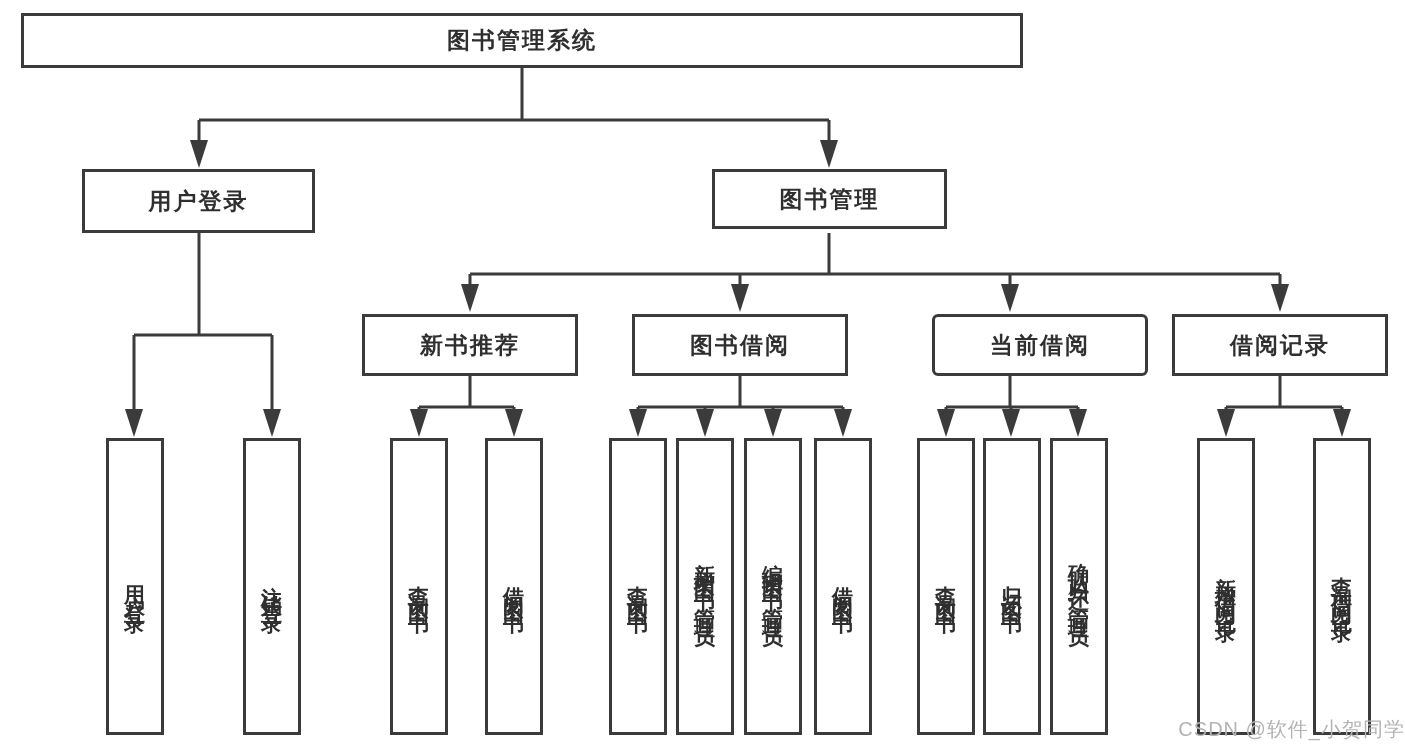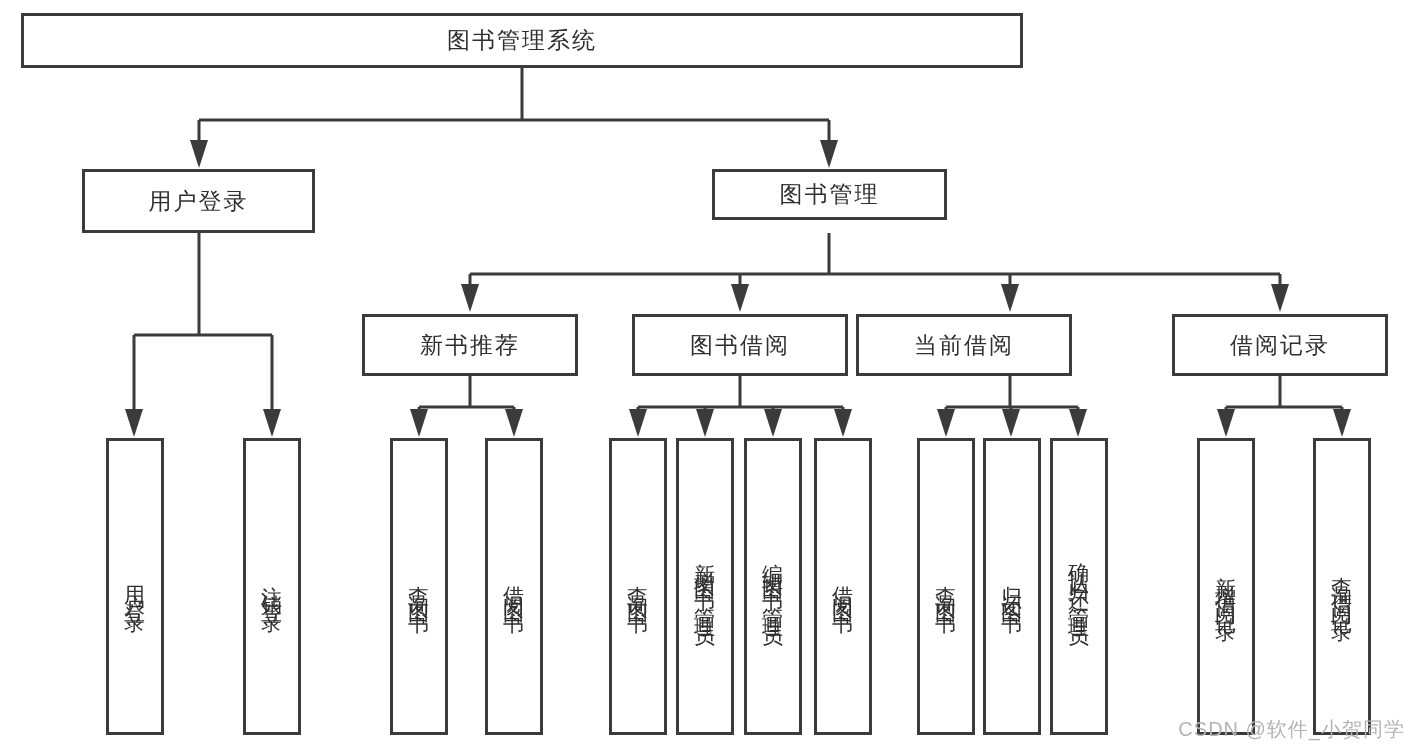--- a/index.html
+++ b/index.html
@@ -22,33 +22,34 @@
   }
   .node{
     position:absolute;
     box-sizing:border-box;
     border:3px solid var(--line);
     background:#ffffff;
     display:flex;
     align-items:center;
     justify-content:center;
     color:var(--text);
+    font-weight:bold;
   }
   .hnode{
     font-size:23px;
     letter-spacing:2px;
     white-space:nowrap;
   }
   .root{left:21px;top:13px;width:1002px;height:55px;}
   .lvl2-a{left:82px;top:169px;width:233px;height:64px;}
-  .lvl2-b{left:712px;top:169px;width:235px;height:51px;text-align:right;}
+  .lvl2-b{left:712px;top:169px;width:235px;height:60px;text-align:right;}
   .lvl3{top:314px;width:216px;height:62px;}
   .m1{left:362px;}
   .m2{left:632px;}
-  .m3{left:856px;}
+  .m3{left:932px;border-radius:6px;}
   .m4{left:1172px;}
   .leaf{
     top:438px;
     width:58px;
     height:297px;
   }
   .leaf span{
     writing-mode:vertical-rl;
     text-orientation:mixed;
     font-size:21px;

